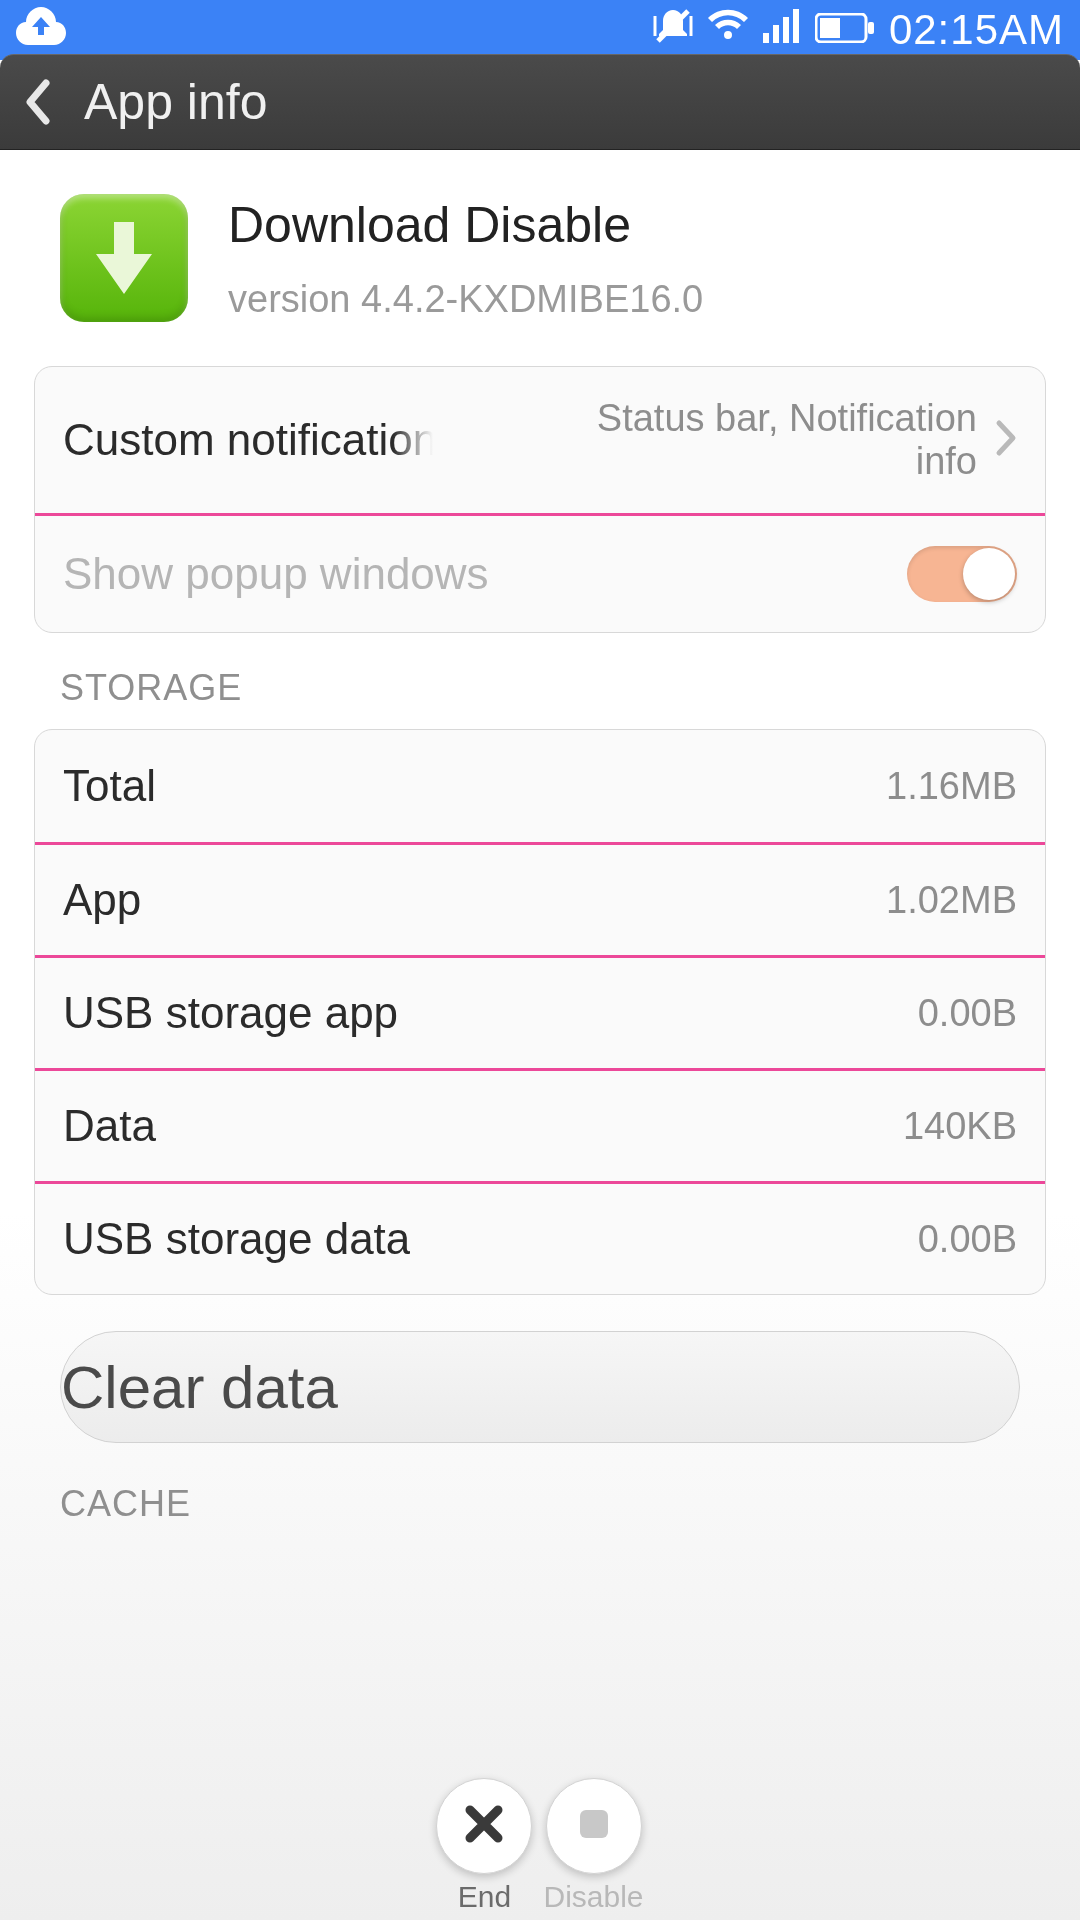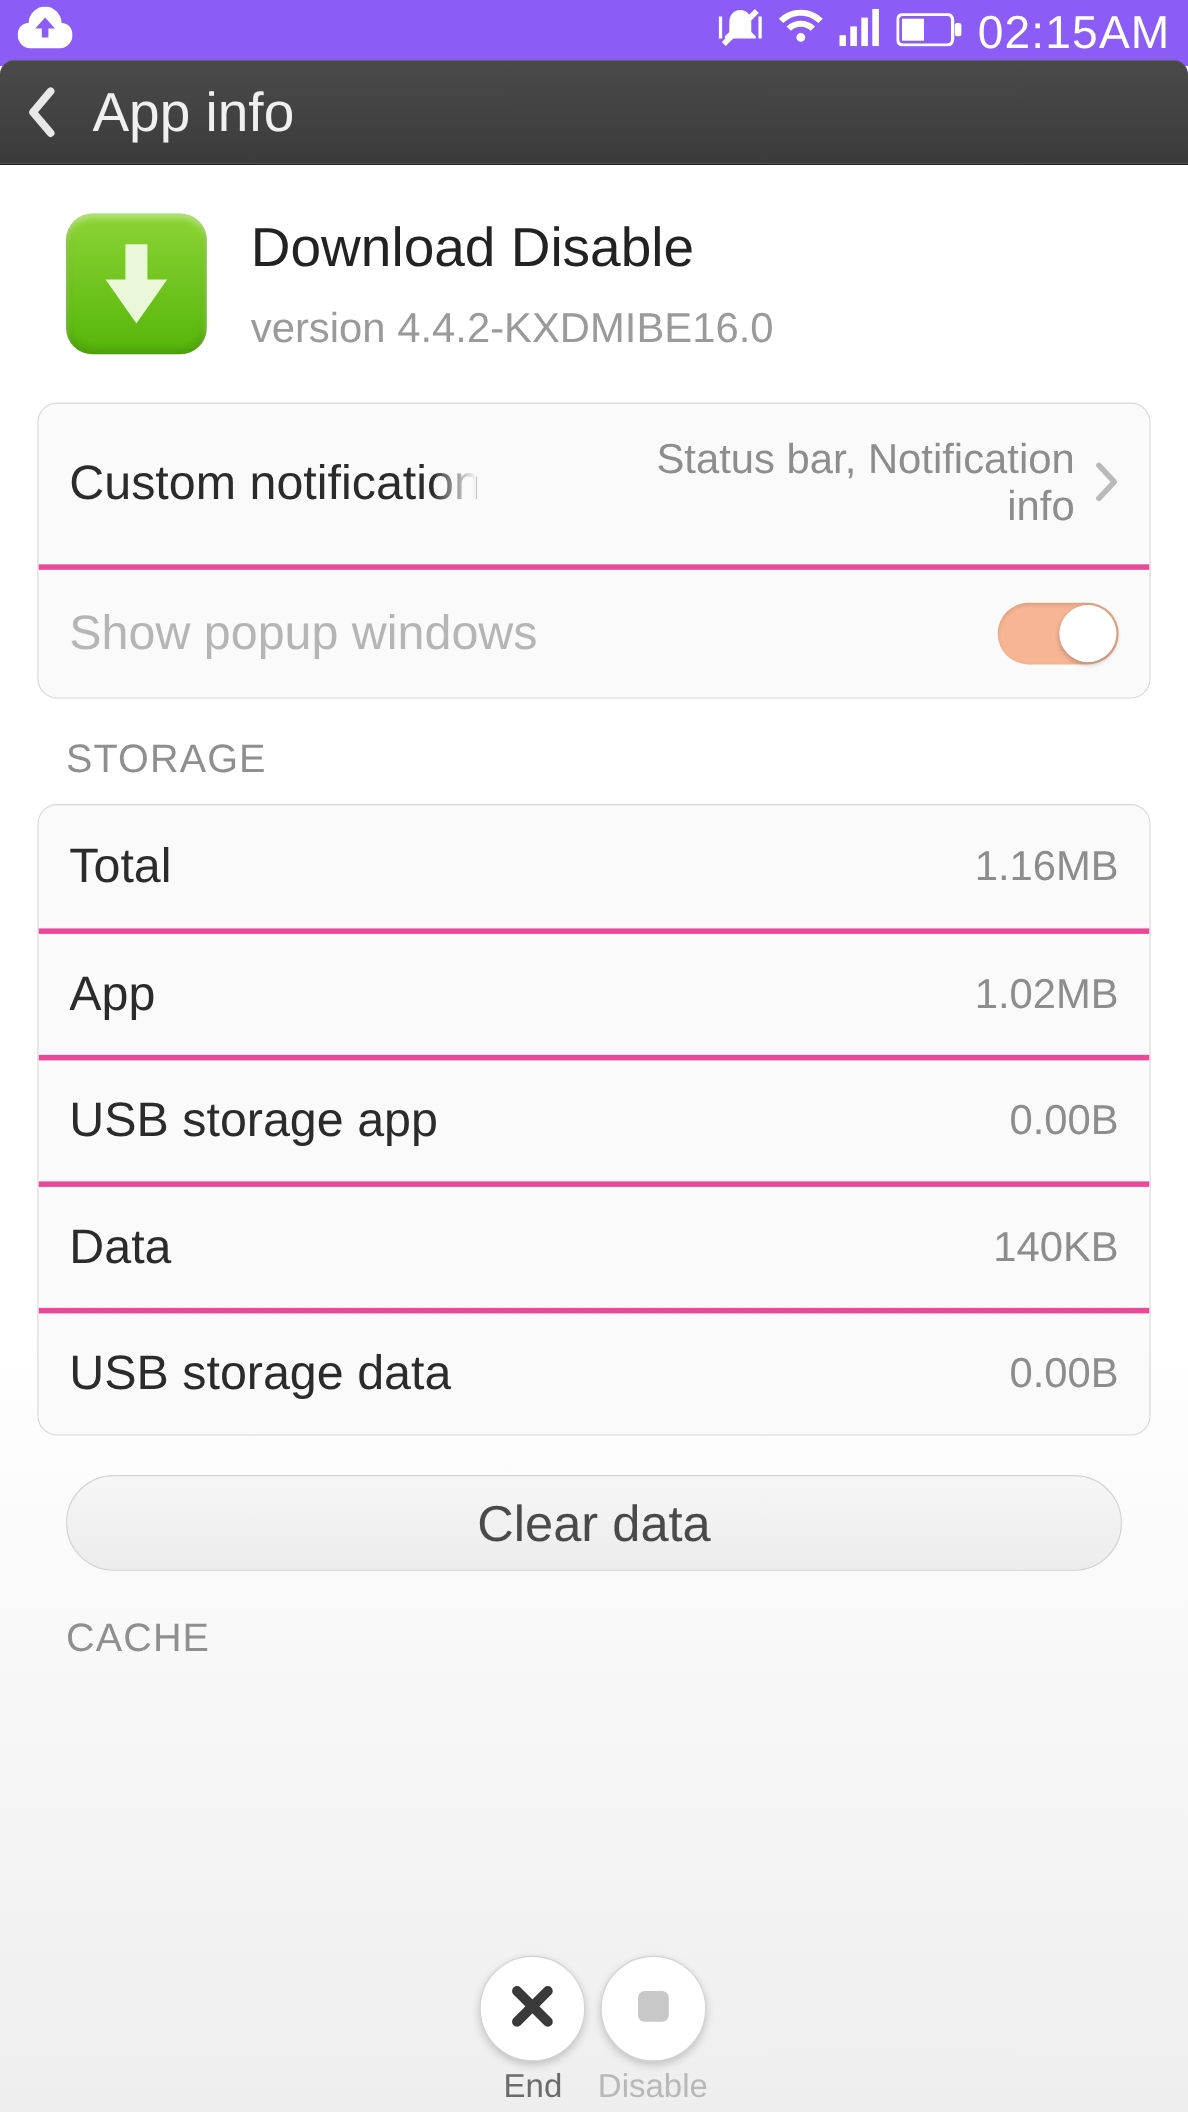--- a/index.html
+++ b/index.html
@@ -1,21 +1,21 @@
 <!DOCTYPE html>
 <html><head>
 <meta charset="utf-8">
 <style>
   * { box-sizing: border-box; margin: 0; padding: 0; }
   html, body { width: 1080px; height: 1920px; overflow: hidden; font-family: -apple-system, "Helvetica Neue", Arial, sans-serif; }
   body { background: #fff; display: flex; flex-direction: column; }
 
   
   .status-bar {
-    height: 60px; background: #8b5cf6; color: #fff;
+    height: 60px; background: #3b82f6; color: #fff;
     display: flex; align-items: center; padding: 0 16px;
     font-size: 38px; font-weight: 400;
   }
   .status-left { flex: 0 0 auto; display: flex; align-items: center; }
   .status-right { margin-left: auto; display: flex; align-items: center; gap: 14px; }
   .status-right .time { font-size: 42px; letter-spacing: 1px; }
 
   
   .header {
     height: 96px;
@@ -51,21 +51,21 @@
     margin: 0 34px;
     border: 1px solid #d8d8d8;
     border-radius: 18px;
     background: #fafafa;
     overflow: hidden;
   }
   .row {
     display: flex; align-items: center;
     padding: 30px 28px;
     min-height: 112px;
-    border-top: 5px solid #ec4899;
+    border-top: 3px solid #ec4899;
   }
   .row:first-child { border-top: none; }
   .row .label { font-size: 44px; color: #2b2b2b; white-space: nowrap; overflow: hidden; }
   .row .label.faded { color: #b5b5b5; }
   .row .spacer { flex: 1; }
   .row .value { font-size: 38px; color: #8d8d8d; text-align: right; max-width: 430px; }
   .row .chevron { margin-left: 18px; color:#b9b9b9; }
 
   .row.notif .label {
     flex: 0 0 auto;
@@ -93,25 +93,25 @@
 
   
   .section-title {
     margin: 34px 60px 20px;
     font-size: 36px; color: #8f8f8f; letter-spacing: 1px;
   }
 
   
   .pill {
     margin: 36px 60px 0;
-    height: 87px; border-radius: 56px;
+    height: 112px; border-radius: 56px;
     border: 1px solid #d2d2d2;
     background: linear-gradient(#f6f6f6, #ececec);
-    display:flex; align-items:center; justify-content:center;
-    font-size: 46px; color: #4a4a4a;
+    display:flex; align-items:center; justify-content:flex-start;
+    font-size: 60px; color: #4a4a4a;
   }
 
   
   .dock {
     position: absolute; bottom: 0; left: 0; right: 0;
     display: flex; justify-content: center; gap: 11px;
     padding-bottom: 6px;
   }
   .dock-btn { display:flex; flex-direction:column; align-items:center; }
   .dock-btn .circle {

